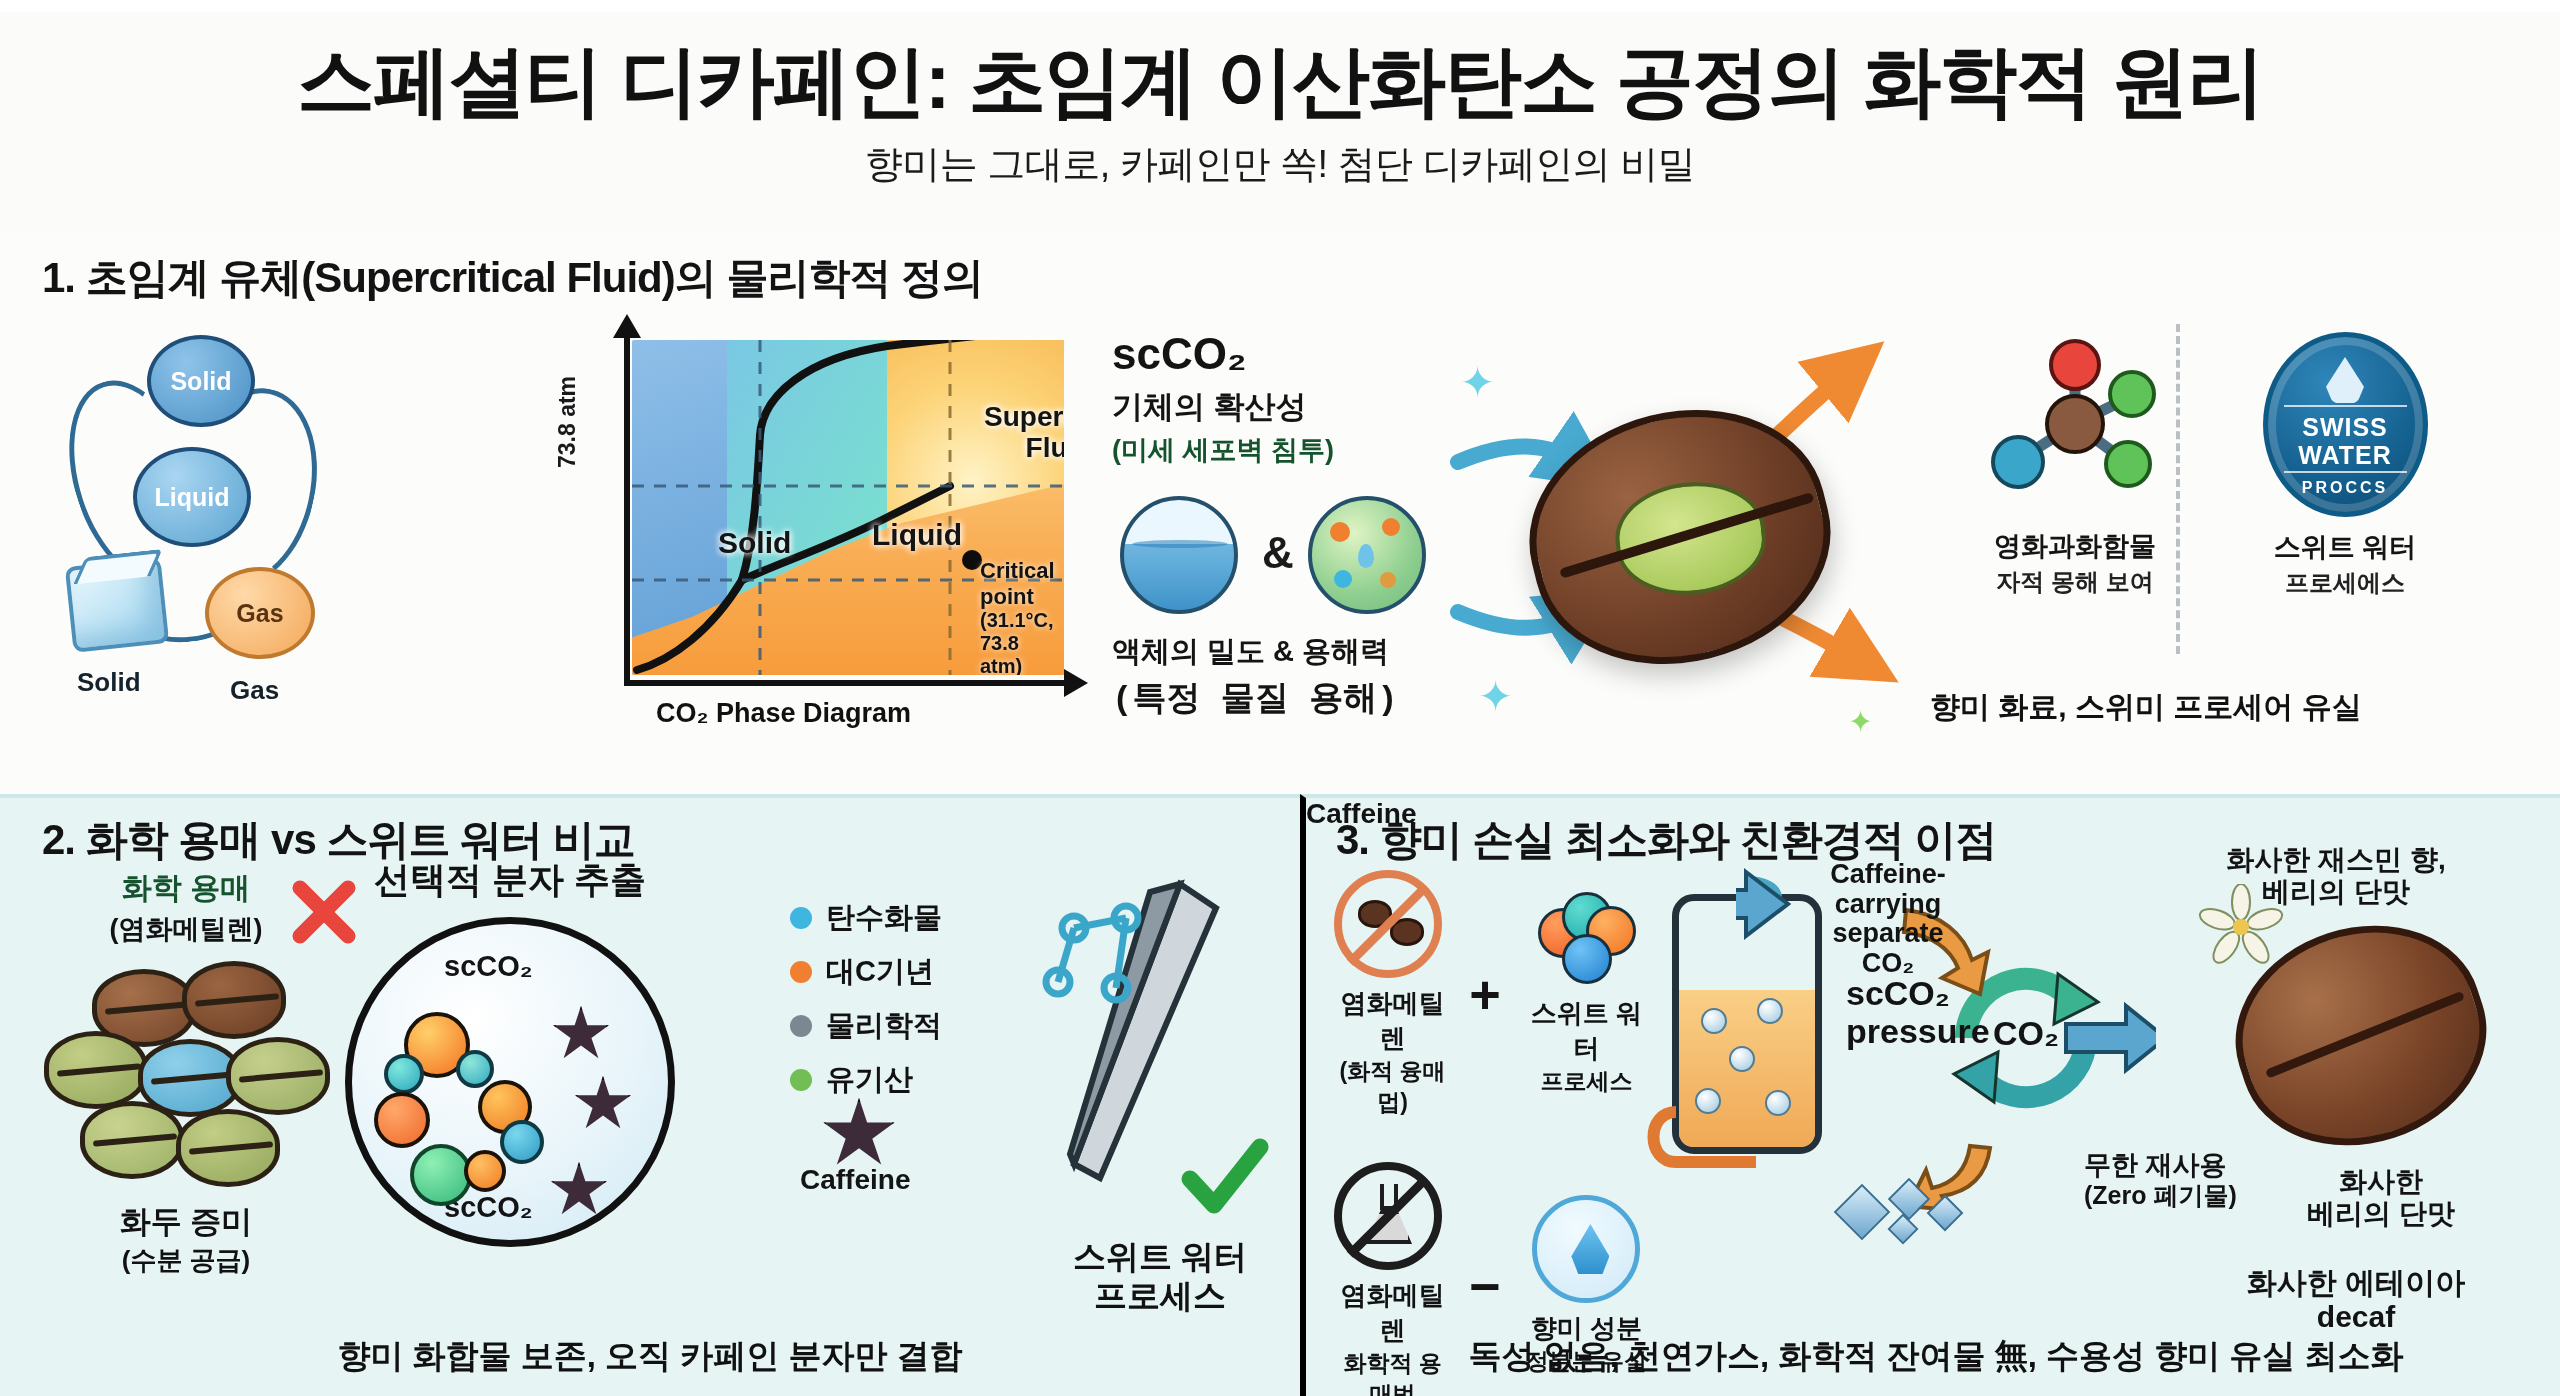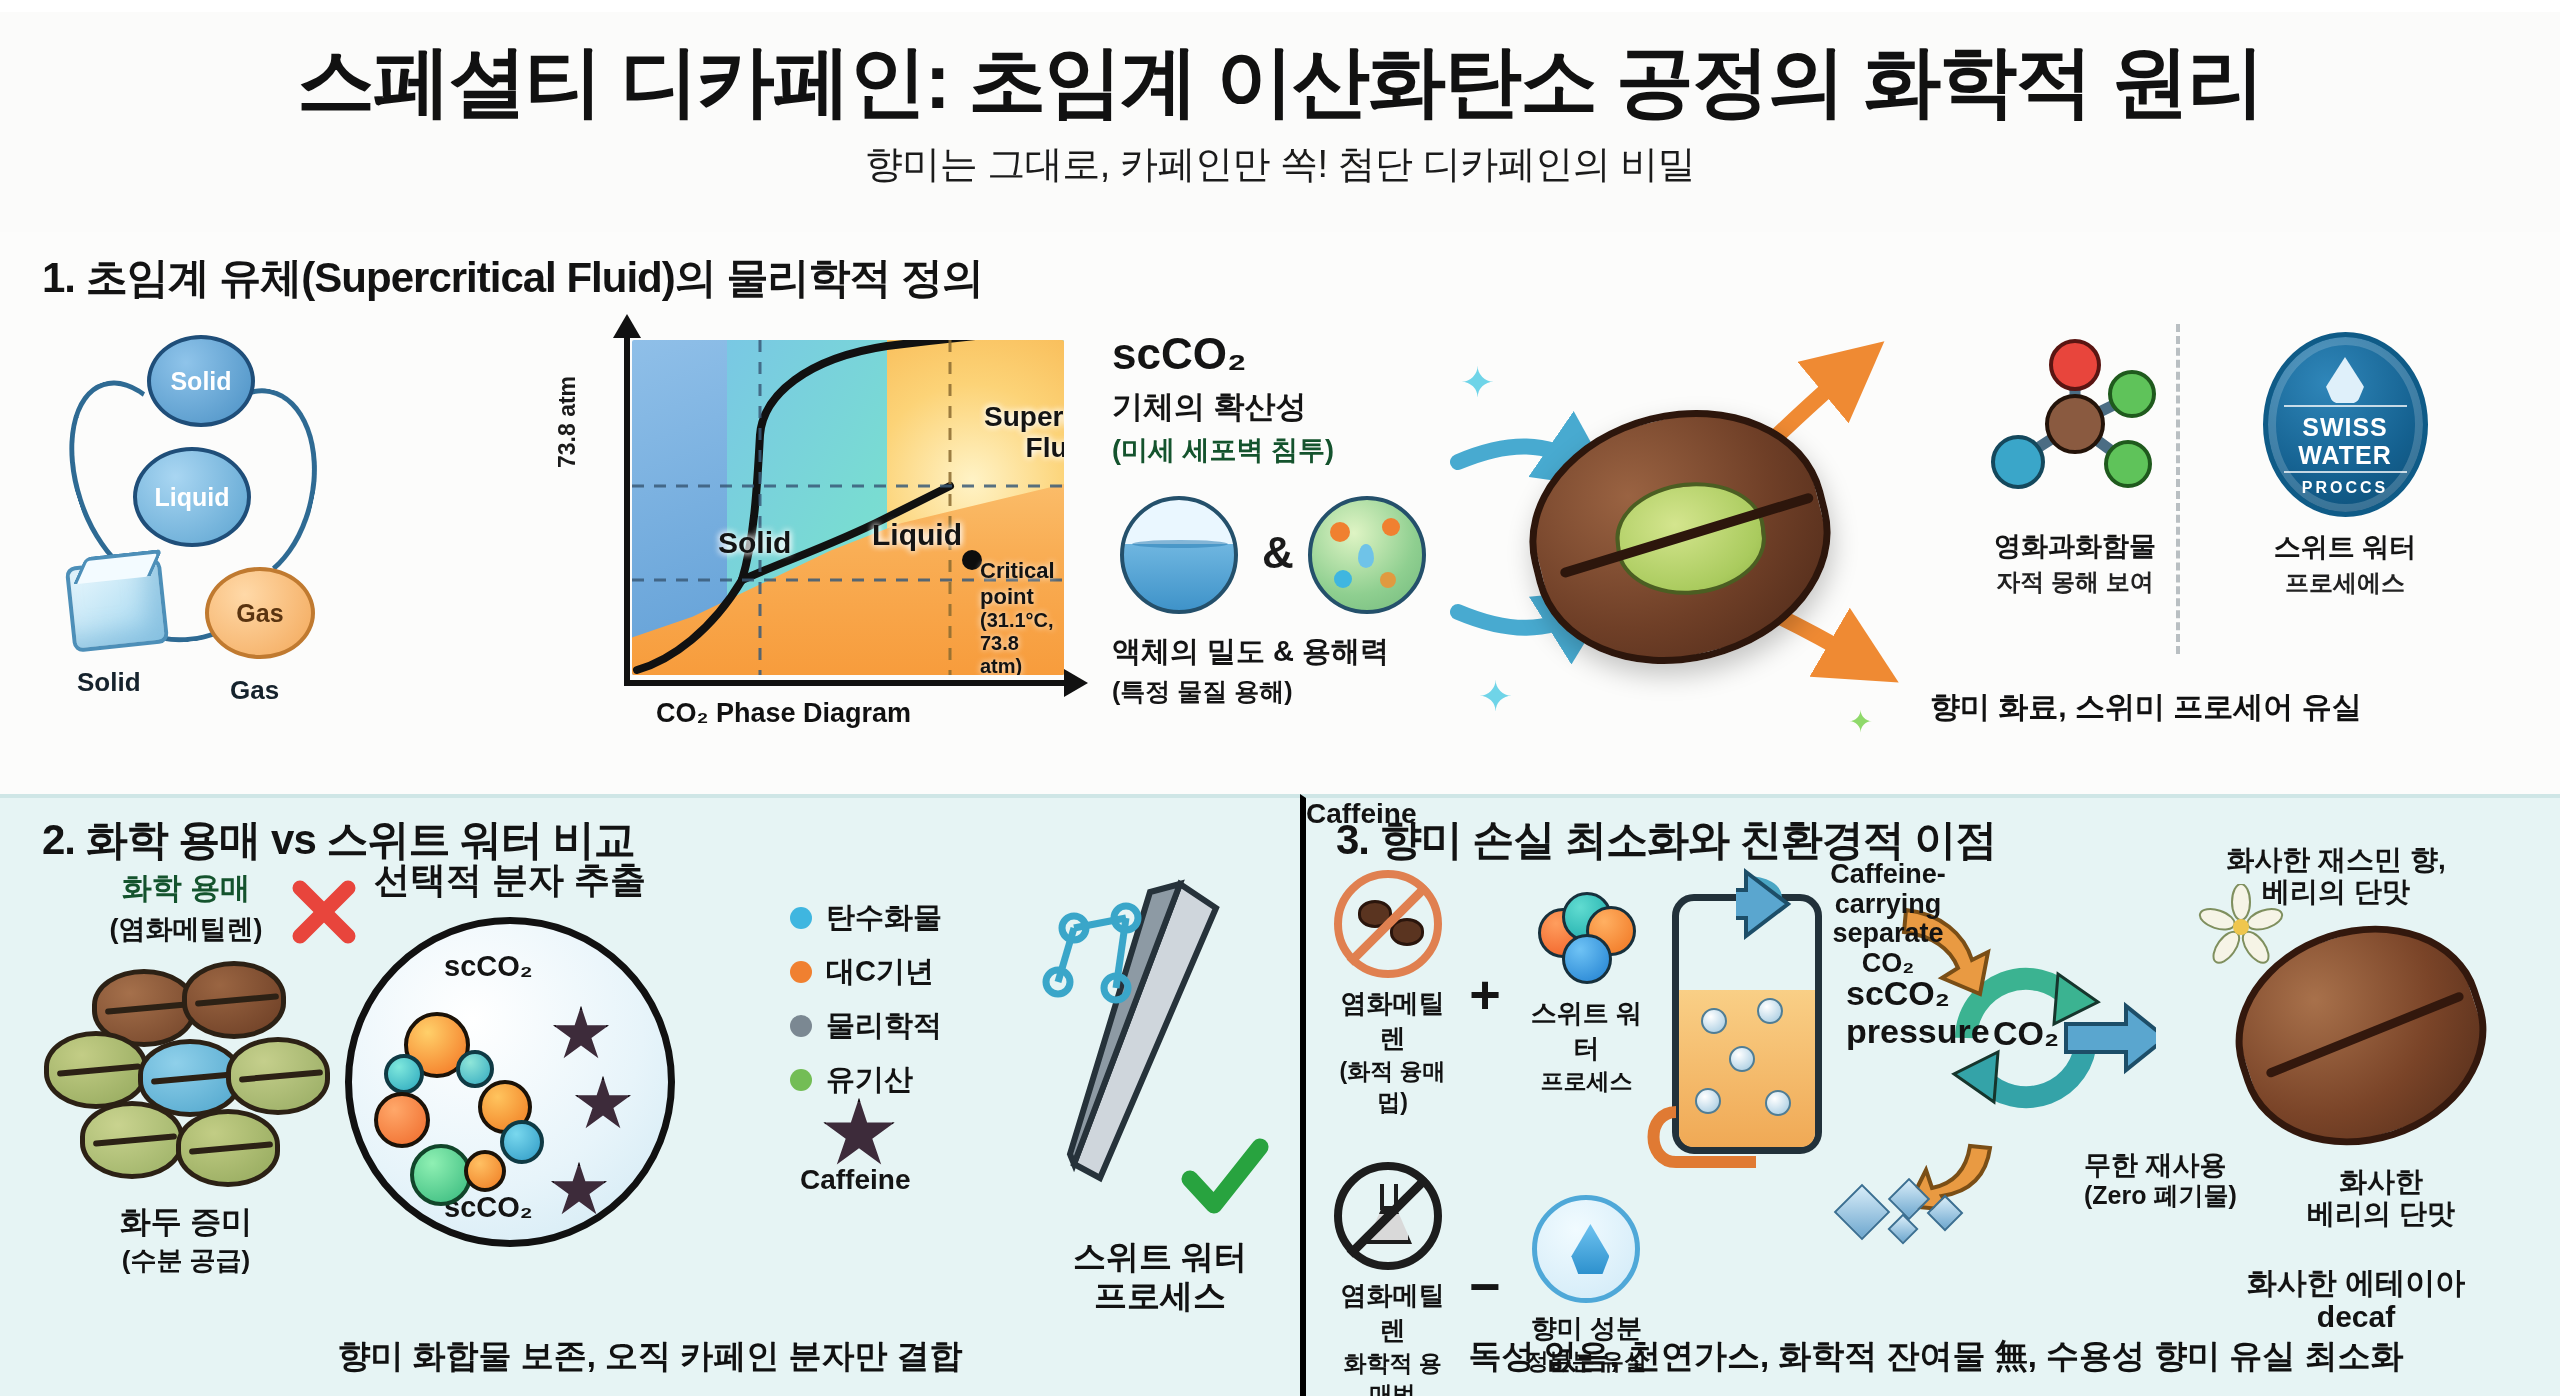--- a/index.html
+++ b/index.html
@@ -121,21 +121,21 @@
          border: 4px solid #24506b; }
   .orb-water { left: 8px; top: 0;
       background: linear-gradient(180deg,#eaf7ff 0 40%, #6fb6e0 40%, #3f93c9 100%); }
   .orb-water:after { content:""; position:absolute; left:8px; top:40px; width:96px; height:8px;
       border-radius:50%; background:#2d7fb5; opacity:.55; }
   .orb-amp { position:absolute; left: 150px; top: 32px; font-size: 44px; font-weight: 800; color:#1a1a1a; }
   .orb-gel { left: 196px; top: 0;
       background: radial-gradient(circle at 38% 30%, #dff4c4, #8fcf90 60%, #72b97c 100%); }
   .dotlet { position:absolute; border-radius:50%; }
   .props-b1 { font-size: 29px; font-weight: 800; color: #141414; margin-top: 16px; }
-  .props-b2 { font-size: 25px; font-weight: 700; color: #141414; margin-top: 3px; }
+  .props-b2 { font-size: 34px; font-weight: 700; color: #141414; margin-top: 3px; font-family: Liberation Mono, monospace; }
 
   
   .beanzone { position: absolute; left: 1430px; top: 80px; width: 470px; height: 470px; }
   .bigbean { position:absolute; left: 100px; top: 100px; width: 300px; height: 250px;
              border-radius: 50% / 46%;
              background: radial-gradient(ellipse at 36% 28%, #9a6342 0%, #6f3f27 55%, #4c2818 100%);
              border: 7px solid #2d160c; transform: rotate(-14deg);
              box-shadow: 0 12px 26px rgba(0,0,0,.22); }
   .bean-core { position:absolute; left: 78px; top: 66px; width: 150px; height: 112px;
                border-radius: 50% / 46%; transform: rotate(8deg);

